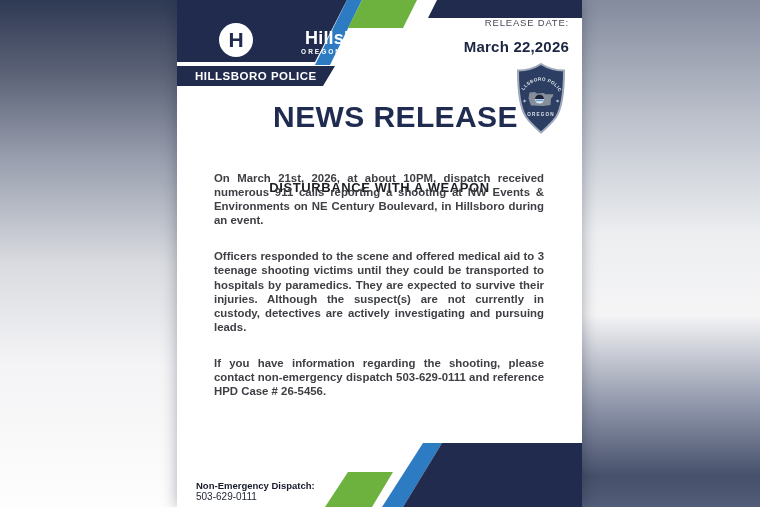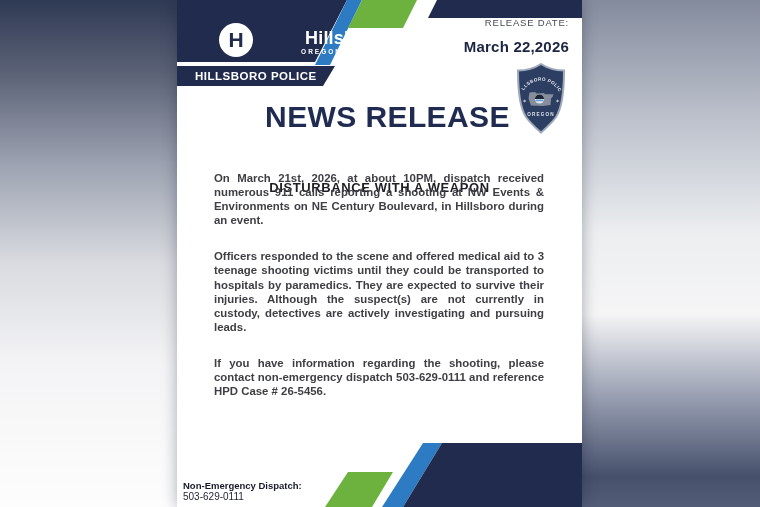--- a/index.html
+++ b/index.html
@@ -41,36 +41,36 @@
   .logo-city{position:absolute;left:39px;top:6px;color:#ffffff;font-size:18px;font-weight:bold;letter-spacing:.2px;margin-left:47px;}
   .logo-state{position:absolute;left:39px;top:26px;width:84px;text-align:right;
     color:#ffffff;font-size:6.5px;font-weight:bold;letter-spacing:2px;}
   
   .release{position:absolute;right:13px;top:17px;text-align:right;}
   .release .lbl{font-size:9.5px;color:#474b55;letter-spacing:.8px;}
   .release .val{margin-top:10px;font-size:15px;font-weight:bold;color:#1c2542;letter-spacing:.2px;}
   
   .badge{position:absolute;left:338px;top:62px;width:52px;height:73px;}
   
-  .title{position:absolute;left:8px;top:100px;width:100%;text-align:center;
+  .title{position:absolute;left:16px;top:100px;width:100%;text-align:center;
     font-size:30px;font-weight:bold;color:#1f2b50;letter-spacing:.4px;}
   .subtitle{position:absolute;left:0;top:143px;width:100%;text-align:center;
     font-size:13px;font-weight:bold;color:#1e1f24;letter-spacing:.6px;margin-top:37px;}
   
   .body-copy{position:absolute;left:37px;top:171px;width:332px;
     font-size:11.4px;line-height:14.1px;text-align:justify;color:#3e3f44;}
   .body-copy p{margin:0 2px 22px 0;font-weight:bold;}
   
   .ftr-navy{left:226px;top:443px;width:179px;height:64px;background:#202b4d;
     clip-path:polygon(39px 0,179px 0,179px 64px,0 64px);}
   .ftr-blue{left:205px;top:443px;width:65px;height:64px;background:#2d7cc3;
     clip-path:polygon(41px 0,60px 0,21px 64px,0 64px);}
   .ftr-green{left:148px;top:472px;width:68px;height:35px;background:#6db23f;
     clip-path:polygon(23px 0,68px 0,47px 35px,0 35px);}
-  .dispatch{position:absolute;left:6px;bottom:5px;line-height:11px;}
+  .dispatch{position:absolute;left:19px;bottom:5px;line-height:11px;}
   .dispatch .lbl{font-size:9.5px;font-weight:bold;color:#16192a;}
   .dispatch .num{font-size:10px;color:#23273a;}
 </style>
 </head>
 <body>
 
 <div class="bg bg-left"></div>
 <div class="bg bg-right"></div>
 
 <div class="doc">

